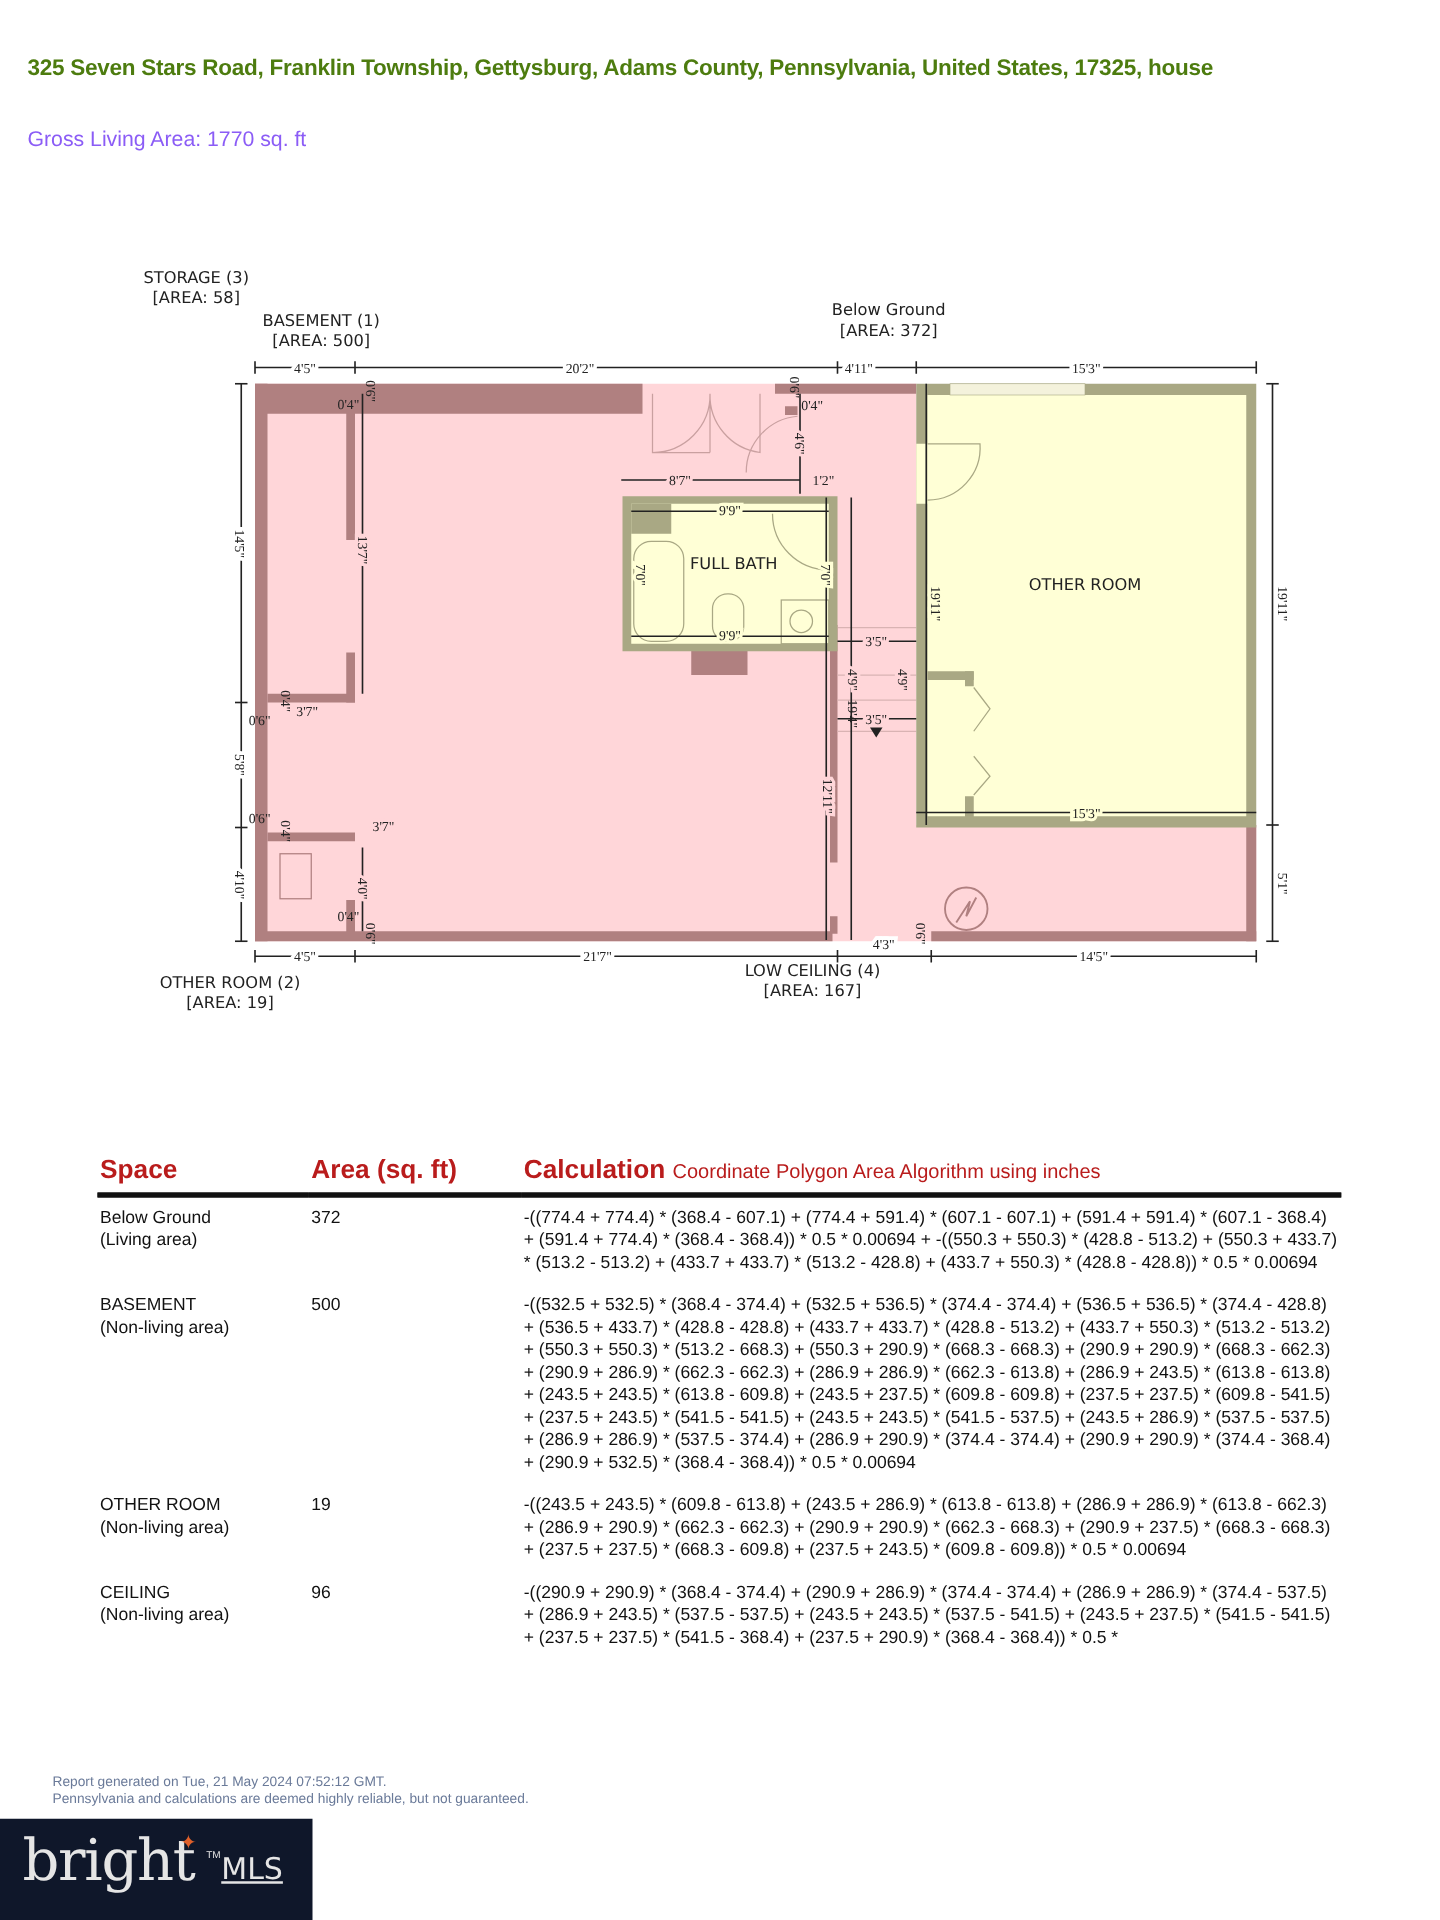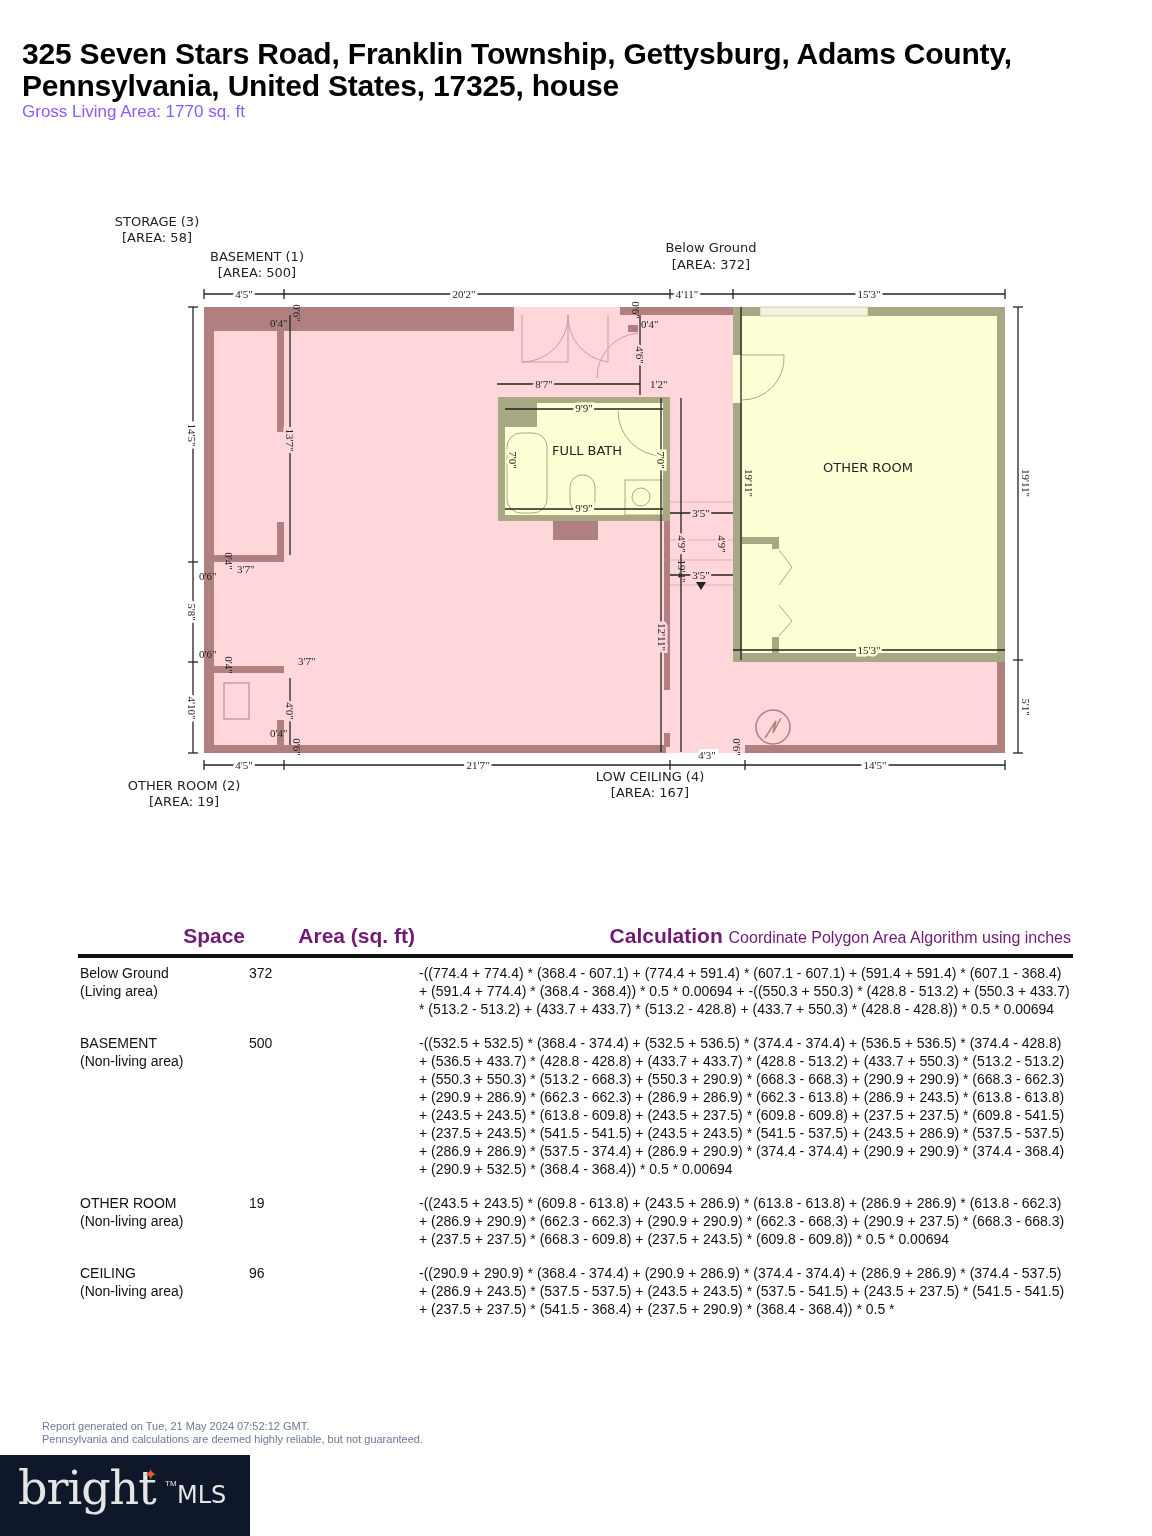--- a/index.html
+++ b/index.html
@@ -1,32 +1,32 @@
 <!DOCTYPE html>
 <html><head>
 <meta charset="utf-8">
 <style>
   html, body { margin:0; padding:0; background:#ffffff; }
   body { width:1152px; height:1536px; position:relative; overflow:hidden; font-family:"Liberation Sans", sans-serif; color:#1f2a30; }
-  .title { position:absolute; left:22px; top:38px; width:1110px; font-size:30px; line-height:32px; font-weight:bold; color:#000000; letter-spacing:-0.2px; }
+  .title { position:absolute; left:22px; top:38px; width:1110px; font-size:18px; line-height:32px; font-weight:bold; color:#4d7c0f; letter-spacing:-0.2px; }
   .subtitle { position:absolute; left:22px; top:102px; font-size:17px; color:#8b5cf6; }
   .plan { position:absolute; left:0; top:200px; width:1152px; height:620px; }
   .plan svg { position:absolute; left:0; top:0; }
   .lbl { font-family:"DejaVu Sans", sans-serif; font-size:13px; fill:#222; }
   .dim { font-family:"Liberation Serif", serif; font-size:11px; fill:#222; }
   table.calc { position:absolute; left:78px; top:920px; width:995px; border-collapse:collapse; }
-  table.calc th { text-align:right; font-size:21px; font-weight:bold; color:#701a75; padding:4px 2px 6px 2px; border-bottom:4px solid #111; vertical-align:bottom; white-space:nowrap; }
+  table.calc th { text-align:left; font-size:21px; font-weight:bold; color:#b91c1c; padding:4px 2px 6px 2px; border-bottom:4px solid #111; vertical-align:bottom; white-space:nowrap; }
   table.calc th .note { font-size:16px; font-weight:normal; }
   table.calc td { font-size:14px; line-height:18px; color:#111; vertical-align:top; padding:6px 2px 10px 2px; }
   td.space { width:165px; }
   td.area { width:166px; }
   .footer { position:absolute; left:42px; top:1420px; font-size:11px; line-height:13px; color:#6a7a99; }
   .logo { position:absolute; left:0; top:1455px; width:250px; height:81px; background:#0f172a; }
   .logo .bright { position:absolute; left:18px; top:6px; font-family:"DejaVu Serif", serif; font-size:46px; color:#e5e5e5; letter-spacing:-1px; }
-  .logo .mls { position:absolute; left:177px; top:26px; font-family:"DejaVu Sans", sans-serif; font-size:24px; color:#e5e5e5; }
+  .logo .mls { position:absolute; left:177px; top:26px; font-family:"DejaVu Sans", sans-serif; font-size:24px; color:#e5e5e5;text-decoration:underline; }
   .logo .tm { position:absolute; left:165px; top:24px; font-size:8px; color:#e5e5e5; }
   .logo .star { position:absolute; left:144px; top:14px; width:12px; height:12px; color:#e0602a; font-size:16px; line-height:12px; }
 </style>
 </head>
 <body>
 
 <div class="title">325 Seven Stars Road, Franklin Township, Gettysburg, Adams County, Pennsylvania, United States, 17325, house</div>
 <div class="subtitle">Gross Living Area: 1770 sq. ft</div>
 
 <div class="plan">

